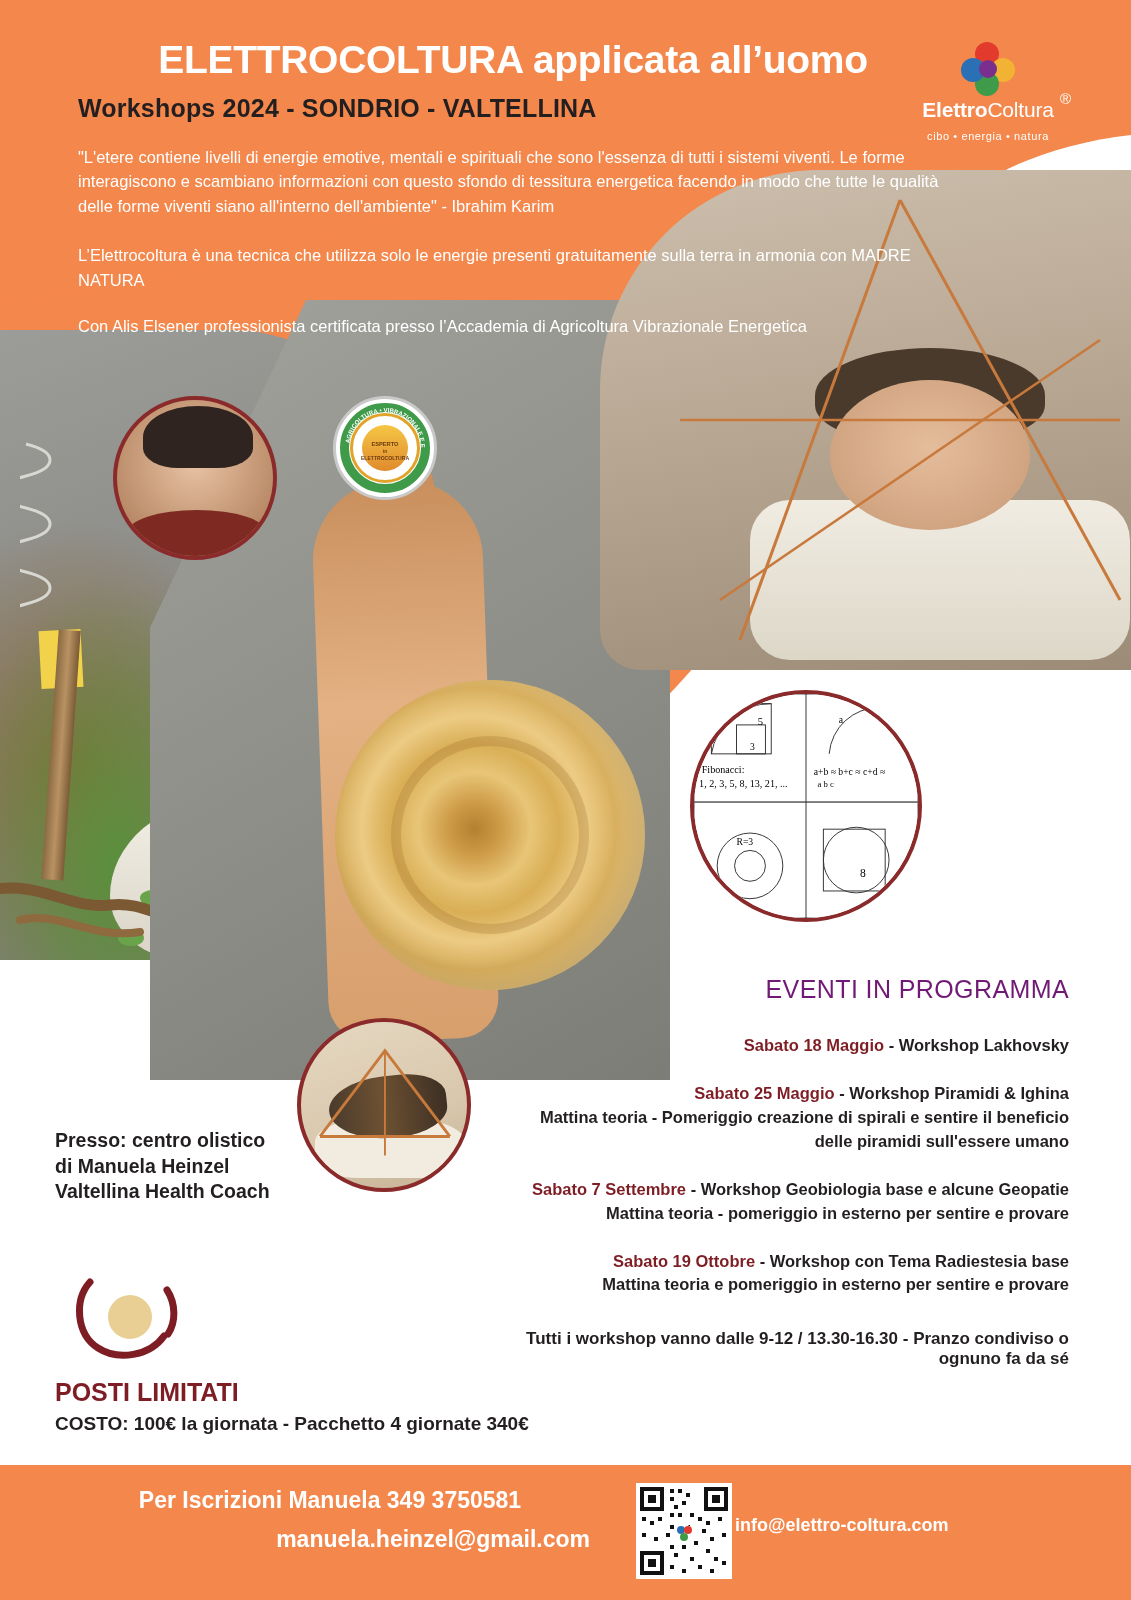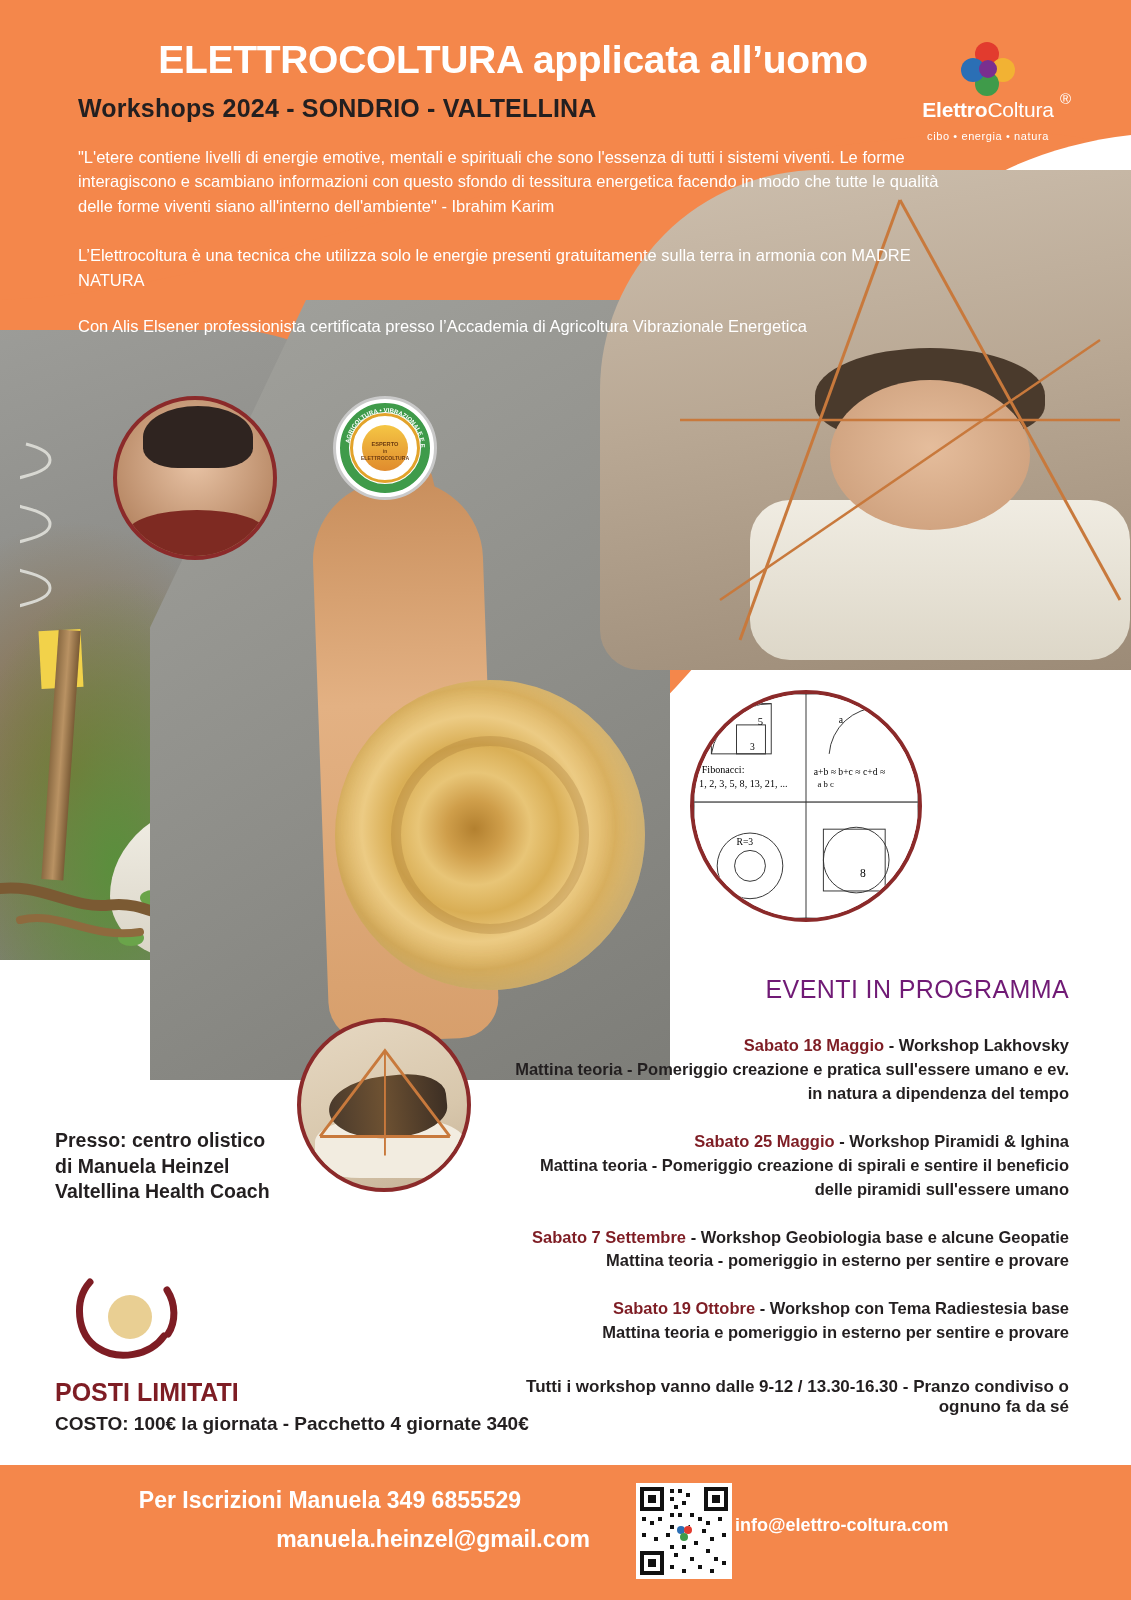--- a/index.html
+++ b/index.html
@@ -496,21 +496,20 @@
     </div>
     <div class="brand-tag">cibo • energia • natura</div>
     <div class="brand-reg">®</div>
   </div>
 
   <div class="events">
     <h2>EVENTI IN PROGRAMMA</h2>
 
     <div class="event">
       <span class="date">Sabato 18 Maggio</span><span class="desc"> - Workshop Lakhovsky</span><br>
-      <span class="desc">Mattina teoria  - Pomeriggio creazione e pratica sull'essere umano e ev. in natura a dipendenza del tempo</span>
     </div>
 
     <div class="event">
       <span class="date">Sabato 25 Maggio</span><span class="desc"> - Workshop Piramidi &amp; Ighina</span><br>
       <span class="desc">Mattina teoria - Pomeriggio creazione di spirali e sentire il beneficio delle piramidi sull'essere umano</span>
     </div>
 
     <div class="event">
       <span class="date">Sabato 7 Settembre</span><span class="desc"> - Workshop Geobiologia base  e alcune Geopatie</span><br>
       <span class="desc">Mattina teoria - pomeriggio in esterno per sentire e provare</span>
@@ -536,21 +535,21 @@
     <circle cx="58" cy="47" r="22" fill="#e9cf93"></circle>
   </svg>
 
   <div class="price">
     <p class="limit">POSTI LIMITATI</p>
     <p class="cost">COSTO: 100€ la giornata  -  Pacchetto 4 giornate 340€</p>
   </div>
 
   <div class="footer">
     <div class="contact">
-      <p class="phone">Per Iscrizioni  Manuela  349 6855529</p>
+      <p class="phone">Per Iscrizioni  Manuela  349 3750581</p>
       <p class="mail">manuela.heinzel@gmail.com</p>
     </div>
     <svg id="qr" viewBox="0 0 96 96">
       <rect width="96" height="96" fill="#ffffff"></rect>
       <g fill="#111">
         <rect x="4" y="4" width="24" height="24"></rect>
           <rect x="8" y="8" width="16" height="16" fill="#fff"></rect>
           <rect x="12" y="12" width="8" height="8"></rect>
         <rect x="68" y="4" width="24" height="24"></rect>
           <rect x="72" y="8" width="16" height="16" fill="#fff"></rect>

